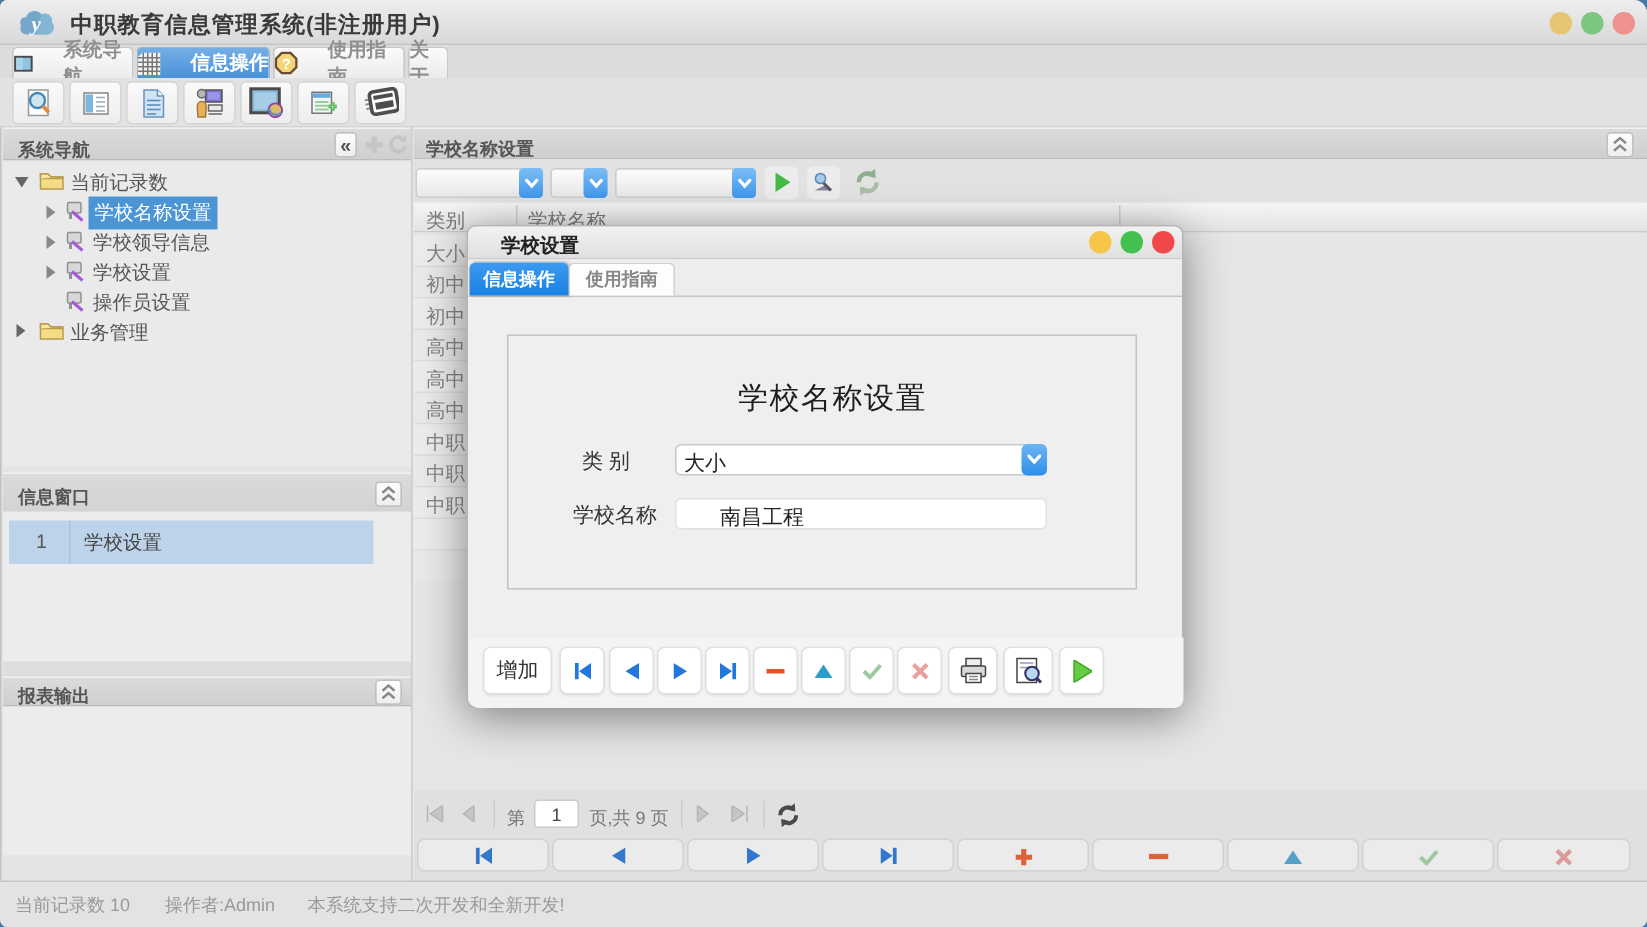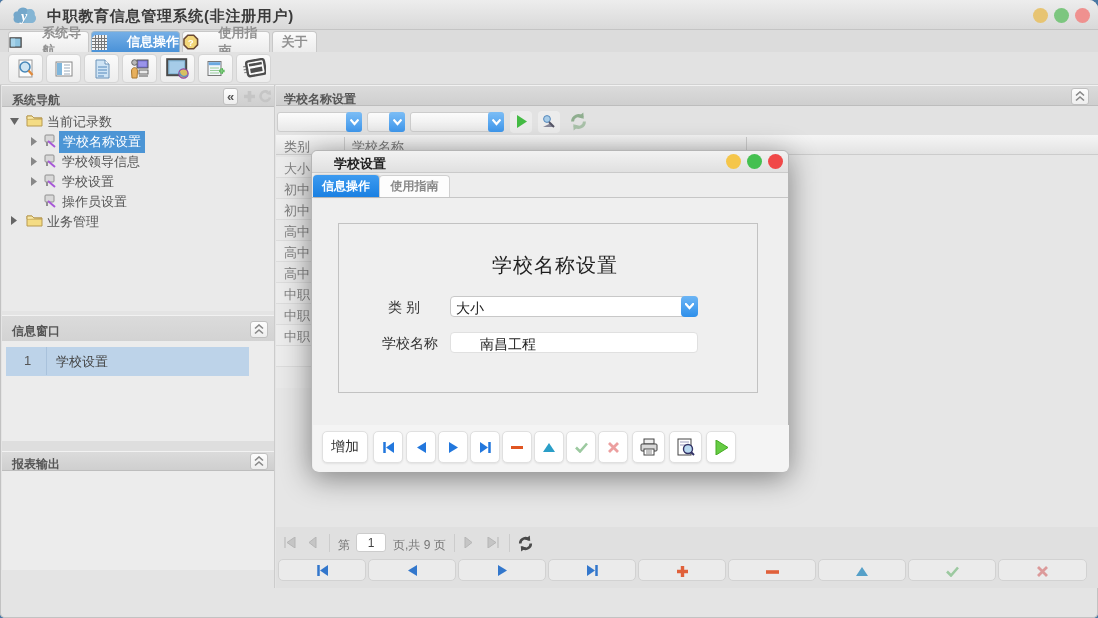--- a/index.html
+++ b/index.html
@@ -88,21 +88,21 @@
       </svg>
     <span>信息操作</span>
   </div>
   <div class="abs tab" style="left:182px;width:88px;">
     <svg width="16" height="16" viewBox="0 0 16 16">
         <path d="M5 1 H11 L15 5 V11 L11 15 H5 L1 11 V5 Z" fill="#f3d679" stroke="#6b4a35" stroke-width="1.6"></path>
         <text x="5" y="12" font-size="10" fill="#fff" font-weight="bold">?</text>
       </svg>
     <span>使用指南</span>
   </div>
-  <div class="abs tab" style="left:272px;width:45px;">
+  <div class="abs tab" style="left:272px;width:27px;">
       <span>关于</span>
     </div>
 
   <div id="toolbar" class="abs"></div>
   <div class="abs tbtn" style="left:8px;top:54px;">
     <svg width="20" height="20" viewBox="0 0 20 20">
         <rect x="3" y="1" width="13" height="17" fill="#fdfdfd" stroke="#999"></rect>
         <circle cx="9" cy="8" r="5" fill="#cde4f2" stroke="#4787b8" stroke-width="1.6"></circle>
         <path d="M12.5 11.5 L16.5 16" stroke="#e08a3c" stroke-width="2.4"></path>
       </svg>
@@ -393,20 +393,25 @@
   <div class="abs bbtn" style="left:818px;"><svg style="margin-top:7px;" width="12" height="9">
         <path d="M6 0 L12 9 L0 9 Z" fill="#55a0c8"></path>
       </svg></div>
   <div class="abs bbtn" style="left:908px;"><svg style="margin-top:6px;" width="13" height="11">
         <path d="M1 5.5 L5 9.5 L12 1.5" stroke="#9cc9a0" stroke-width="2.6" fill="none"></path>
       </svg></div>
   <div class="abs bbtn" style="left:998px;width:89px;"><svg style="margin-top:6px;" width="11" height="11">
         <path d="M1 1 L10 10 M10 1 L1 10" stroke="#dc9a9a" stroke-width="2.8" fill="none"></path>
       </svg></div>
 
+  <div class="abs" id="statusbar">
+    <span class="abs" style="left:10px;top:7px;">当前记录数 10</span>
+    <span class="abs" style="left:110px;top:7px;">操作者:Admin</span>
+    <span class="abs" style="left:205px;top:7px;">本系统支持二次开发和全新开发!</span>
+  </div>
 
   <div class="abs" id="dialog">
     <div class="abs" id="dtitle"></div>
     <span class="abs" style="left:22px;top:4px;font-size:13px;font-weight:bold;color:#222;">学校设置</span>
     <div class="abs light" style="left:414px;top:3px;width:15px;height:15px;background:#f5c64a;"></div>
     <div class="abs light" style="left:435px;top:3px;width:15px;height:15px;background:#44c050;"></div>
     <div class="abs light" style="left:456px;top:3px;width:15px;height:15px;background:#f04848;"></div>
     <div class="abs" id="dtabs"></div>
     <div class="abs dtab" style="left:1px;width:66px;background:linear-gradient(#3d9bf0,#1a80e2);color:#fff;border-radius:4px 4px 0 0;top:24px;box-shadow:1px 0 2px rgba(0,0,0,0.3);">信息操作</div>
     <div class="abs dtab" style="left:67px;width:71px;background:#fdfdfd;color:#888;border:1px solid #d0d0d0;border-bottom:none;border-radius:4px 4px 0 0;top:24px;">使用指南</div>

